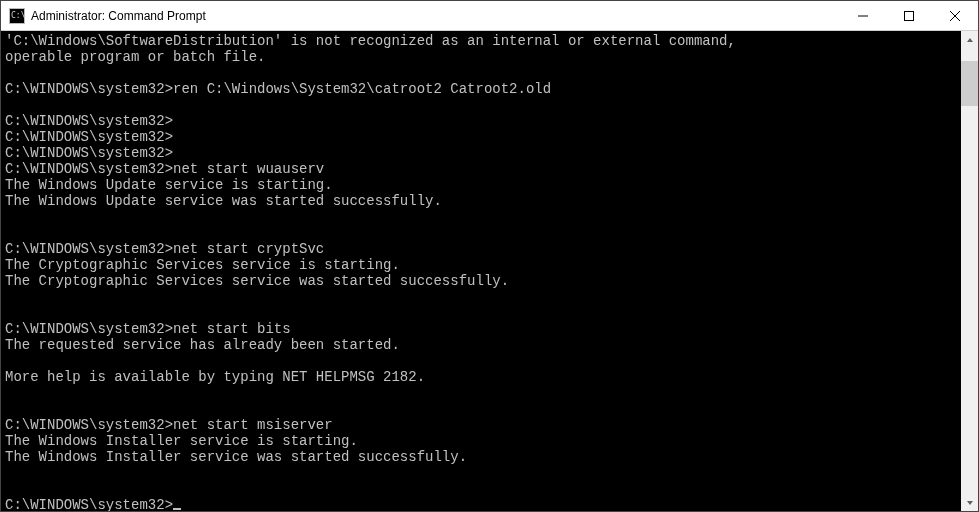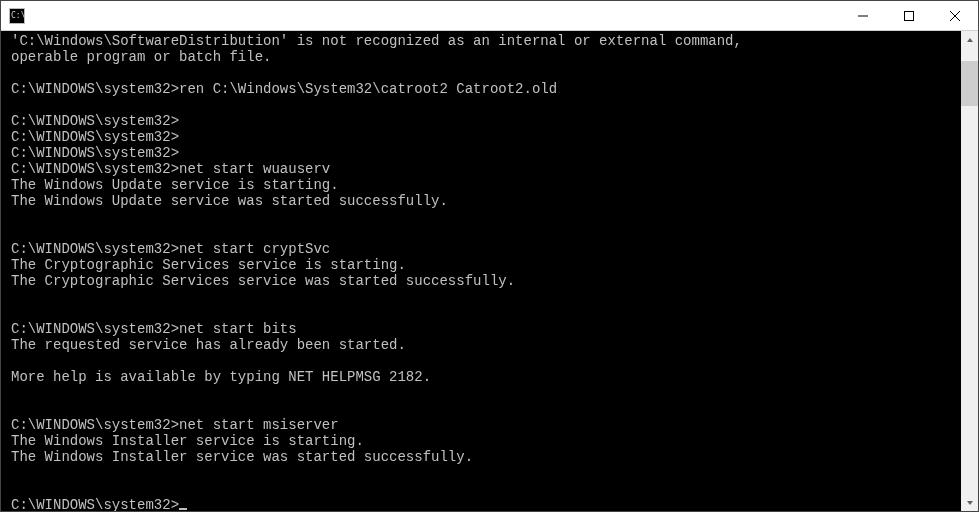--- a/index.html
+++ b/index.html
@@ -24,21 +24,21 @@
   .tb-btn {
     width: 46px; height: 100%; display: flex; align-items: center; justify-content: center;
     font-size: 10px; color: #000; background: #fff;
   }
   .tb-btn svg { width: 10px; height: 10px; stroke: #000; stroke-width: 1; fill: none; }
 
   .client {
     flex: 1; display: flex; background: #000; min-height: 0;
   }
   .console {
-    flex: 1; padding: 2px 0 0 10px; background: #000;
+    flex: 1; padding: 2px 0 0 4px; background: #000;
     font-family: Consolas, "Courier New", monospace;
     font-size: 14px; line-height: 16px; color: #c0c0c0;
     white-space: pre; overflow: hidden;
   }
   .console .line { min-height: 16px; }
   .cursor {
     display: inline-block; width: 8px; height: 2px;
     background: #c0c0c0; vertical-align: -1px; margin-left: 0px;
   }
   .scrollbar {
@@ -60,20 +60,21 @@
 
 <div class="window">
   <div class="titlebar">
     <span class="titlebar-icon">
       <svg viewBox="0 0 16 16">
         <rect x="0" y="0" width="16" height="16" fill="#000"></rect>
         <rect x="0.5" y="0.5" width="15" height="15" fill="none" stroke="#bbb" stroke-width="1"></rect>
         <text x="2" y="10" font-family="Consolas,monospace" font-size="8" fill="#ccc">C:\</text>
       </svg>
     </span>
+    <span class="titlebar-title">Administrator: Command Prompt</span>
     <span class="titlebar-spacer"></span>
     <div class="titlebar-buttons">
       <div class="tb-btn">
         <svg viewBox="0 0 10 10">
             <line x1="0" y1="5" x2="10" y2="5"></line>
           </svg>
       </div>
       <div class="tb-btn">
         <svg viewBox="0 0 10 10">
             <rect x="0.5" y="0.5" width="9" height="9"></rect>

